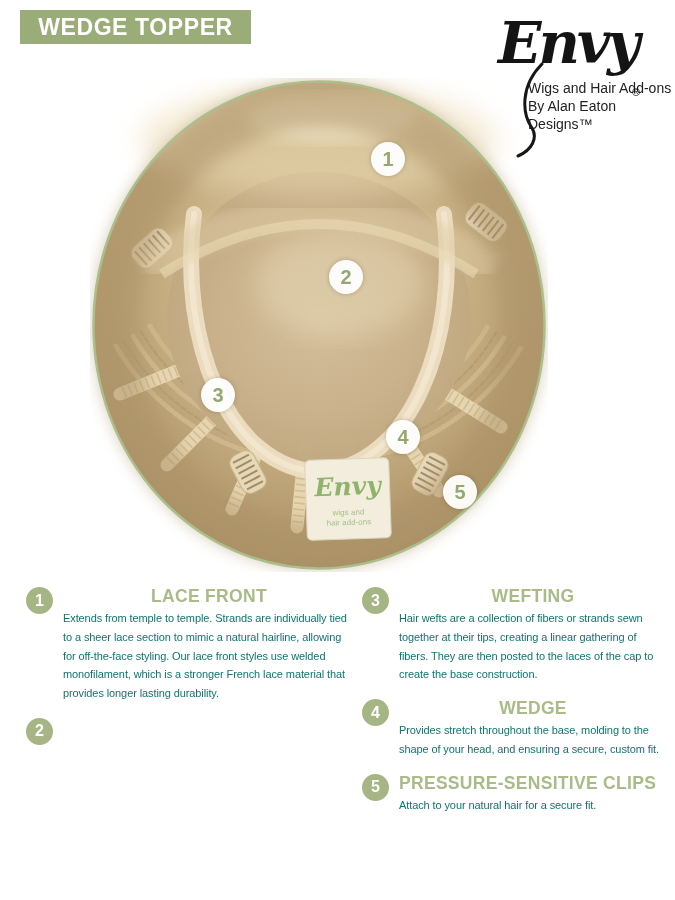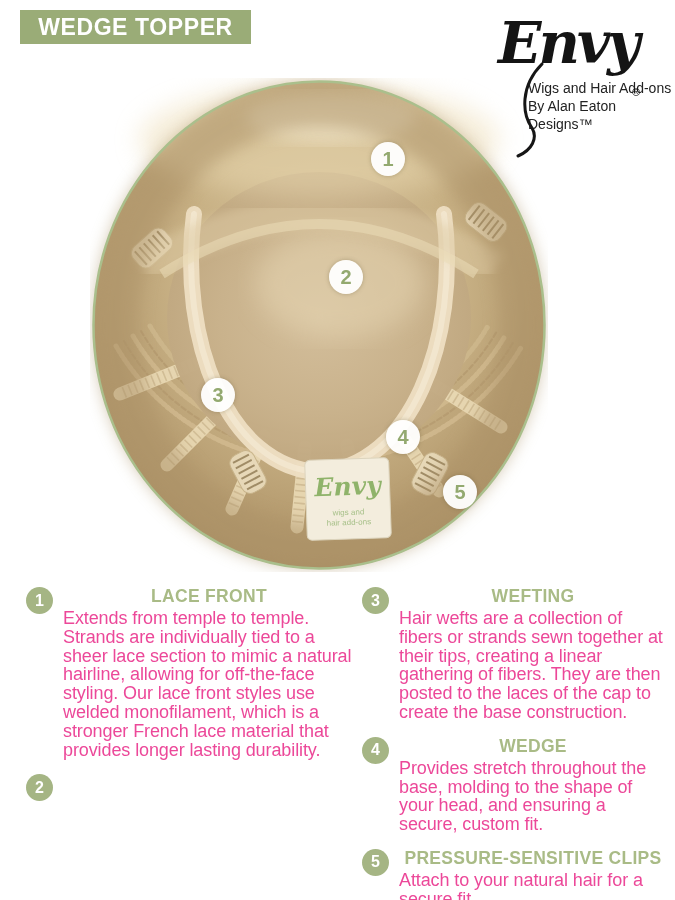--- a/index.html
+++ b/index.html
@@ -41,21 +41,21 @@
     flex:none;width:27px;height:27px;border-radius:50%;background:#A5B584;
     color:#ffffff;font-size:16px;font-weight:bold;display:flex;align-items:center;
     justify-content:center;margin-top:1px;
   }
   .ftext{margin-left:10px;}
   .ftext h3{
     margin:0;color:#A9BB86;font-size:17.5px;font-weight:bold;letter-spacing:0.3px;
     line-height:20px;
     text-align:center;
   }
-  .ftext p{margin:3px 0 0;color:#ec4899;font-size:18px;line-height:18.8px;letter-spacing:-0.1px;}
+  .ftext p{margin:3px 0 0;color:#0f766e;font-size:11px;line-height:18.8px;letter-spacing:-0.1px;}
 </style>
 </head>
 <body>
 
 <div class="title-bar">
   <span>WEDGE TOPPER</span>
 </div>
 
 <div class="logo">
   <div class="brand">Envy</div>

